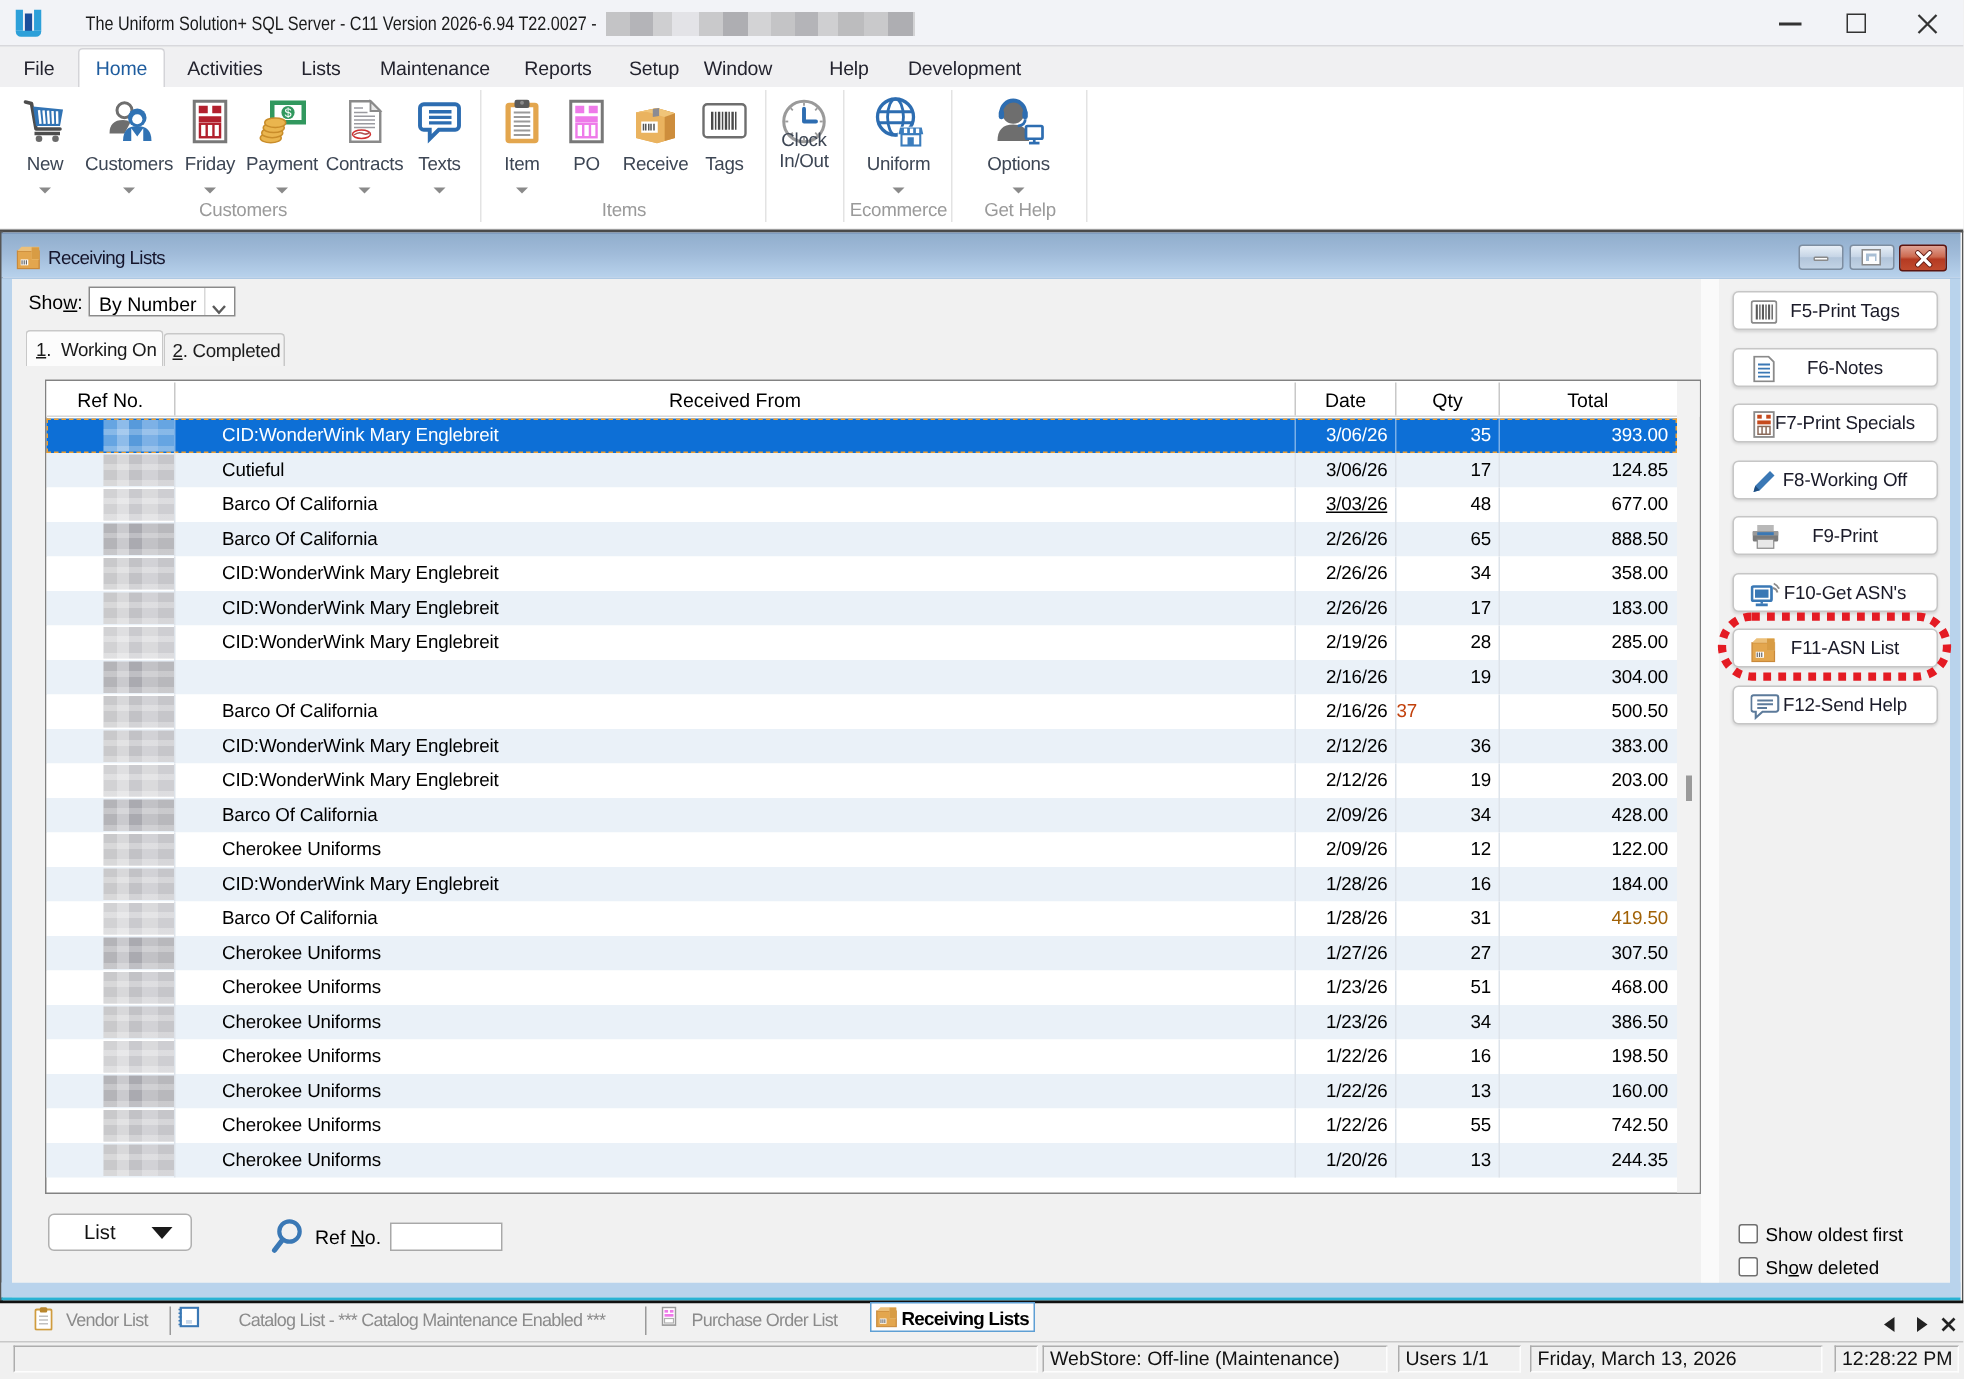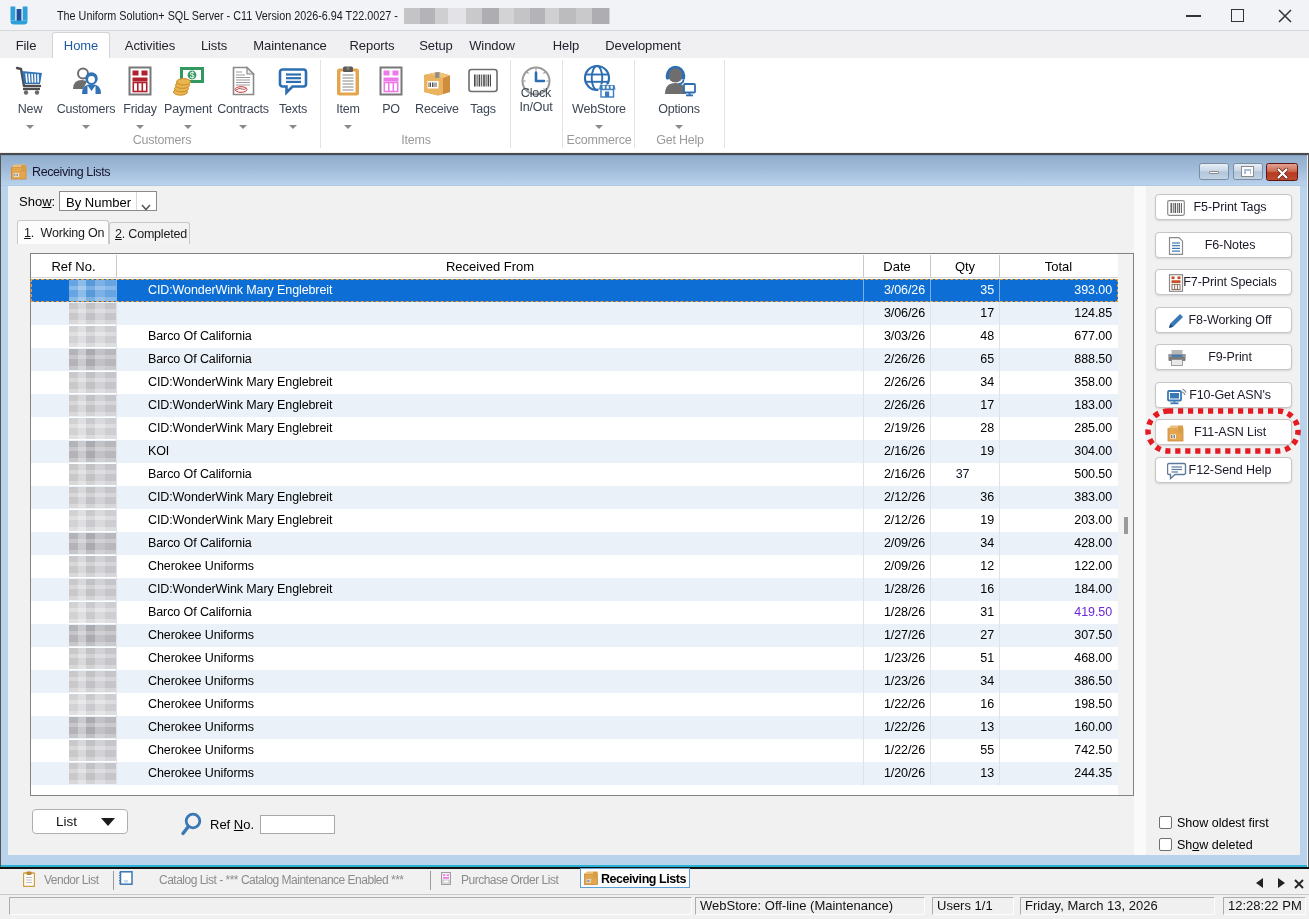--- a/index.html
+++ b/index.html
@@ -208,21 +208,21 @@
       <rect x="16.5" y="20.5" width="17" height="13" fill="#fff"></rect>
       <rect x="19" y="25.5" width="12.5" height="7.5" fill="#fff" stroke="#3b7dbd" stroke-width="1.4"></rect>
       <rect x="23" y="27.5" width="4.2" height="5.5" fill="#3b7dbd"></rect>
       <path d="M18 21 h14.5 l1 4.5 h-16.5 Z" fill="#3b7dbd"></path>
       <g fill="#fff">
         <rect x="20.6" y="21.7" width="2.2" height="3"></rect>
         <rect x="24.6" y="21.7" width="2.2" height="3"></rect>
         <rect x="28.6" y="21.7" width="2.2" height="3"></rect>
       </g>
     </svg></div>
-<div class="a lbl" style="left:539px;top:102px;width:120px;">WebStore</div>
+<div class="a lbl" style="left:539px;top:102px;width:120px;">Uniform</div>
 <div class="a dar" style="left:595px;top:125px;"></div>
 <div class="a" style="left:662px;top:64px;"><svg width="34" height="34" viewBox="0 0 34 34">
       <path d="M3 30 q0-11 10.5-11 q10.5 0 10.5 11 Z" fill="#6e6e6e"></path>
       <circle cx="13.5" cy="11" r="7.5" fill="#6e6e6e"></circle>
       <path d="M5.5 11 a8 8 0 0 1 16 0" fill="none" stroke="#2d6db1" stroke-width="2.6"></path>
       <rect x="3.8" y="9.5" width="3.6" height="6" rx="1.6" fill="#2d6db1"></rect>
       <rect x="19.6" y="9.5" width="3.6" height="6" rx="1.6" fill="#2d6db1"></rect>
       <path d="M21.5 15.5 q0 4-5 4.5" fill="none" stroke="#2d6db1" stroke-width="1.8"></path>
       <rect x="22" y="20" width="11" height="8.5" rx="1" fill="#fff" stroke="#2d6db1" stroke-width="1.8"></rect>
       <line x1="27.5" y1="28.5" x2="27.5" y2="31" stroke="#2d6db1" stroke-width="1.8"></line>
@@ -294,32 +294,33 @@
 <div class="cell" style="left:833px;width:61px;text-align:right;color:#fff;">3/06/26</div>
 <div class="cell" style="left:900px;width:63px;text-align:right;color:#fff;">35</div>
 <div class="cell" style="left:969px;width:112px;text-align:right;color:#fff;">393.00</div>
 <div class="redact" style="background:repeating-linear-gradient(0deg, rgba(255,255,255,0.22) 0 4px, rgba(0,0,0,0) 4px 11px),repeating-linear-gradient(90deg,#66a5e2 0 9px,#8ebcea 9px 17px,#579adb 17px 26px,#7db1e6 26px 36px,#66a5e2 36px 47px);"></div>
 <div class="colsep" style="left:85px;background:rgba(255,255,255,0.45);"></div>
 <div class="colsep" style="left:832px;background:rgba(255,255,255,0.45);"></div>
 <div class="colsep" style="left:899px;background:rgba(255,255,255,0.45);"></div>
 <div class="colsep" style="left:968px;background:rgba(255,255,255,0.45);"></div>
 </div>
 <div class="row" style="top:23px;background:#eaf1f8;">
+<div class="cell" style="left:86px;width:740px;padding-left:31px;color:#000;">Cutieful</div>
 <div class="cell" style="left:833px;width:61px;text-align:right;color:#000;">3/06/26</div>
 <div class="cell" style="left:900px;width:63px;text-align:right;color:#000;">17</div>
 <div class="cell" style="left:969px;width:112px;text-align:right;color:#000;">124.85</div>
 <div class="redact"></div>
 <div class="colsep" style="left:85px;background:#dde3ea;"></div>
 <div class="colsep" style="left:832px;background:#dde3ea;"></div>
 <div class="colsep" style="left:899px;background:#dde3ea;"></div>
 <div class="colsep" style="left:968px;background:#dde3ea;"></div>
 </div>
 <div class="row" style="top:46px;background:#ffffff;">
 <div class="cell" style="left:86px;width:740px;padding-left:31px;color:#000;">Barco Of California</div>
-<div class="cell" style="left:833px;width:61px;text-align:right;color:#000;">3/03/26</div>
+<div class="cell" style="left:833px;width:61px;text-align:right;color:#000;text-decoration:underline;">3/03/26</div>
 <div class="cell" style="left:900px;width:63px;text-align:right;color:#000;">48</div>
 <div class="cell" style="left:969px;width:112px;text-align:right;color:#000;">677.00</div>
 <div class="redact" style="background:repeating-linear-gradient(0deg, rgba(255,255,255,0.3) 0 4px, rgba(0,0,0,0) 4px 11px),repeating-linear-gradient(90deg,#d2d2d4 0 9px,#dfdfe1 9px 17px,#cacace 17px 26px,#dadadc 26px 36px,#ceced2 36px 47px);"></div>
 <div class="colsep" style="left:85px;background:#dde3ea;"></div>
 <div class="colsep" style="left:832px;background:#dde3ea;"></div>
 <div class="colsep" style="left:899px;background:#dde3ea;"></div>
 <div class="colsep" style="left:968px;background:#dde3ea;"></div>
 </div>
 <div class="row" style="top:69px;background:#eaf1f8;">
 <div class="cell" style="left:86px;width:740px;padding-left:31px;color:#000;">Barco Of California</div>
@@ -359,34 +360,33 @@
 <div class="cell" style="left:833px;width:61px;text-align:right;color:#000;">2/19/26</div>
 <div class="cell" style="left:900px;width:63px;text-align:right;color:#000;">28</div>
 <div class="cell" style="left:969px;width:112px;text-align:right;color:#000;">285.00</div>
 <div class="redact" style="background:repeating-linear-gradient(0deg, rgba(255,255,255,0.3) 0 4px, rgba(0,0,0,0) 4px 11px),repeating-linear-gradient(90deg,#d2d2d4 0 9px,#dfdfe1 9px 17px,#cacace 17px 26px,#dadadc 26px 36px,#ceced2 36px 47px);"></div>
 <div class="colsep" style="left:85px;background:#dde3ea;"></div>
 <div class="colsep" style="left:832px;background:#dde3ea;"></div>
 <div class="colsep" style="left:899px;background:#dde3ea;"></div>
 <div class="colsep" style="left:968px;background:#dde3ea;"></div>
 </div>
 <div class="row" style="top:161px;background:#eaf1f8;">
-<div class="cell" style="left:86px;width:740px;padding-left:31px;color:#000;">KOI</div>
 <div class="cell" style="left:833px;width:61px;text-align:right;color:#000;">2/16/26</div>
 <div class="cell" style="left:900px;width:63px;text-align:right;color:#000;">19</div>
 <div class="cell" style="left:969px;width:112px;text-align:right;color:#000;">304.00</div>
 <div class="redact" style="background:repeating-linear-gradient(0deg, rgba(255,255,255,0.25) 0 4px, rgba(0,0,0,0) 4px 11px),repeating-linear-gradient(90deg,#b4b4b8 0 9px,#cacace 9px 17px,#aaaab0 17px 26px,#c2c2c6 26px 36px,#b8b8bc 36px 47px);"></div>
 <div class="colsep" style="left:85px;background:#dde3ea;"></div>
 <div class="colsep" style="left:832px;background:#dde3ea;"></div>
 <div class="colsep" style="left:899px;background:#dde3ea;"></div>
 <div class="colsep" style="left:968px;background:#dde3ea;"></div>
 </div>
 <div class="row" style="top:184px;background:#ffffff;">
 <div class="cell" style="left:86px;width:740px;padding-left:31px;color:#000;">Barco Of California</div>
 <div class="cell" style="left:833px;width:61px;text-align:right;color:#000;">2/16/26</div>
-<div class="cell" style="left:900px;width:63px;text-align:center;color:#0f172a;">37</div>
+<div class="cell" style="left:900px;width:63px;text-align:left;color:#c2410c;">37</div>
 <div class="cell" style="left:969px;width:112px;text-align:right;color:#000;">500.50</div>
 <div class="redact"></div>
 <div class="colsep" style="left:85px;background:#dde3ea;"></div>
 <div class="colsep" style="left:832px;background:#dde3ea;"></div>
 <div class="colsep" style="left:899px;background:#dde3ea;"></div>
 <div class="colsep" style="left:968px;background:#dde3ea;"></div>
 </div>
 <div class="row" style="top:207px;background:#eaf1f8;">
 <div class="cell" style="left:86px;width:740px;padding-left:31px;color:#000;">CID:WonderWink Mary Englebreit</div>
 <div class="cell" style="left:833px;width:61px;text-align:right;color:#000;">2/12/26</div>
@@ -439,21 +439,21 @@
 <div class="redact"></div>
 <div class="colsep" style="left:85px;background:#dde3ea;"></div>
 <div class="colsep" style="left:832px;background:#dde3ea;"></div>
 <div class="colsep" style="left:899px;background:#dde3ea;"></div>
 <div class="colsep" style="left:968px;background:#dde3ea;"></div>
 </div>
 <div class="row" style="top:322px;background:#ffffff;">
 <div class="cell" style="left:86px;width:740px;padding-left:31px;color:#000;">Barco Of California</div>
 <div class="cell" style="left:833px;width:61px;text-align:right;color:#000;">1/28/26</div>
 <div class="cell" style="left:900px;width:63px;text-align:right;color:#000;">31</div>
-<div class="cell" style="left:969px;width:112px;text-align:right;color:#6d28d9;">419.50</div>
+<div class="cell" style="left:969px;width:112px;text-align:right;color:#a16207;">419.50</div>
 <div class="redact" style="background:repeating-linear-gradient(0deg, rgba(255,255,255,0.3) 0 4px, rgba(0,0,0,0) 4px 11px),repeating-linear-gradient(90deg,#d2d2d4 0 9px,#dfdfe1 9px 17px,#cacace 17px 26px,#dadadc 26px 36px,#ceced2 36px 47px);"></div>
 <div class="colsep" style="left:85px;background:#dde3ea;"></div>
 <div class="colsep" style="left:832px;background:#dde3ea;"></div>
 <div class="colsep" style="left:899px;background:#dde3ea;"></div>
 <div class="colsep" style="left:968px;background:#dde3ea;"></div>
 </div>
 <div class="row" style="top:345px;background:#eaf1f8;">
 <div class="cell" style="left:86px;width:740px;padding-left:31px;color:#000;">Cherokee Uniforms</div>
 <div class="cell" style="left:833px;width:61px;text-align:right;color:#000;">1/27/26</div>
 <div class="cell" style="left:900px;width:63px;text-align:right;color:#000;">27</div>

